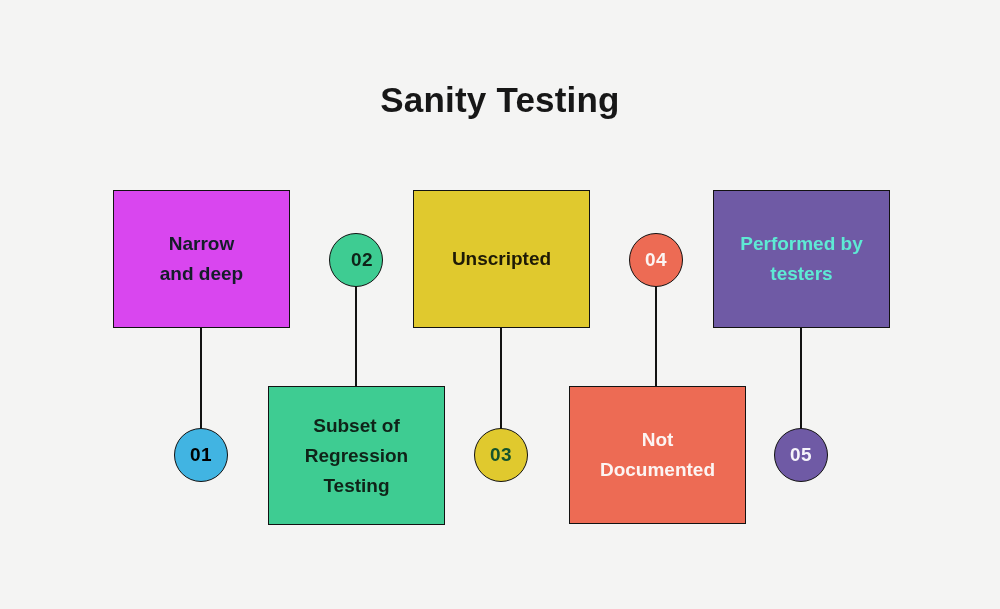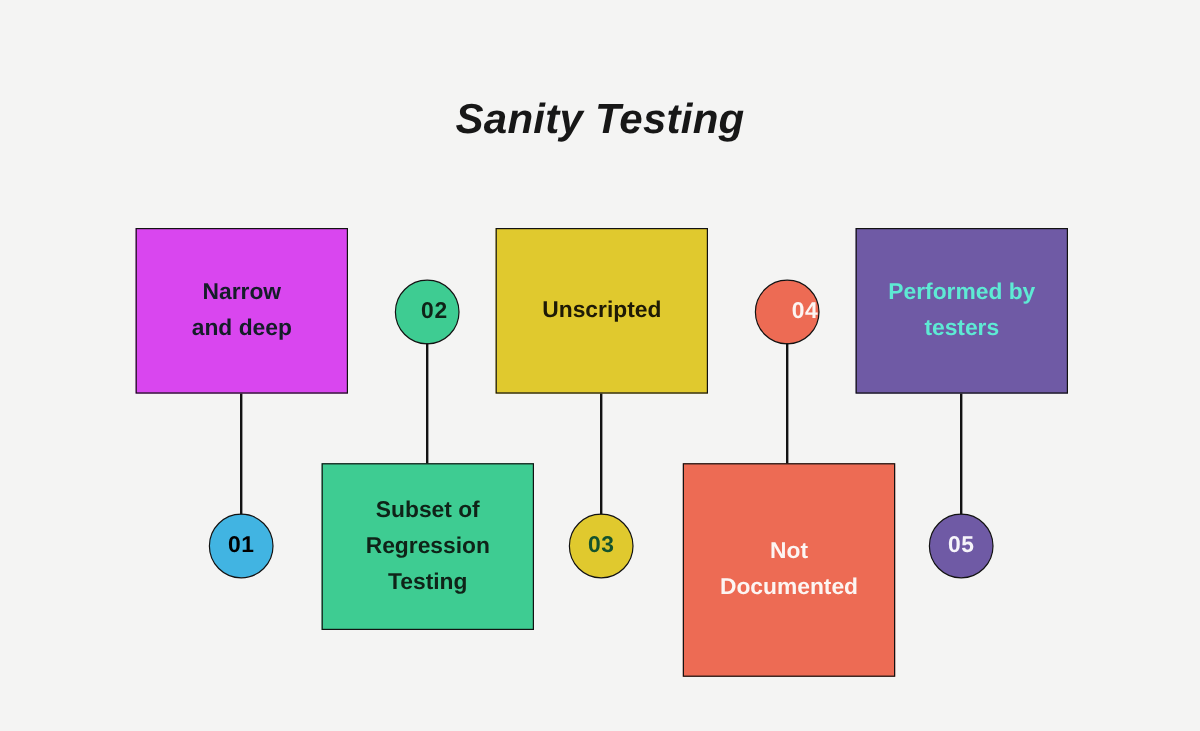--- a/index.html
+++ b/index.html
@@ -19,21 +19,20 @@
     position: absolute;
     top: 79px;
     left: 0;
     width: 100%;
     text-align: center;
     font-size: 35px;
     line-height: 42px;
     font-weight: 700;
     color: #171717;
     letter-spacing: 0.2px;
-    font-style: italic;
   }
   .box {
     position: absolute;
     width: 177px;
     height: 138px;
     border: 1.5px solid #121212;
     box-sizing: border-box;
     display: flex;
     align-items: center;
     justify-content: center;
@@ -65,21 +64,21 @@
     position: absolute;
     width: 1.5px;
     background: #121212;
   }
   
   .b1 { left: 113px; top: 190px; }
   .b3 { left: 413px; top: 190px; }
   .b5 { left: 713px; top: 190px; }
   
   .b2 { left: 268px; top: 386px; height: 139px; }
-  .b4 { left: 569px; top: 386px; height: 178px; }
+  .b4 { left: 569px; top: 386px; height: 138px; }
   
   .c1 { left: 174px; top: 428px; }
   .c2 { left: 329px; top: 233px; }
   .c3 { left: 474px; top: 428px; }
   .c4 { left: 629px; top: 233px; }
   .c5 { left: 774px; top: 428px; }
   
   .l1 { left: 200px; top: 328px; height: 101px; }
   .l2 { left: 355px; top: 286px; height: 101px; }
   .l3 { left: 500px; top: 328px; height: 101px; }
@@ -113,21 +112,21 @@
   </div>
 
   <div class="box b3" style="background-color: rgb(224, 201, 46);">
     <span class="box-label" style="color: rgb(30, 26, 6);">Unscripted</span>
   </div>
   <div class="connector l3"></div>
   <div class="badge c3" style="background-color: rgb(224, 201, 46);">
     <span class="badge-label" style="color: #14532d;">03</span>
   </div>
 
-  <div class="badge c4" style="background-color: rgb(237, 107, 84); justify-content: flex-end;">
+  <div class="badge c4" style="background-color: rgb(237, 107, 84);">
     <span class="badge-label" style="color: rgb(252, 245, 243);">04</span>
   </div>
   <div class="connector l4"></div>
   <div class="box b4" style="background-color: rgb(237, 107, 84);">
     <span class="box-label" style="color: rgb(252, 245, 243);">Not
 Documented</span>
   </div>
 
   <div class="box b5" style="background-color: rgb(111, 90, 165);">
     <span class="box-label" style="color: #5eead4;">Performed by

